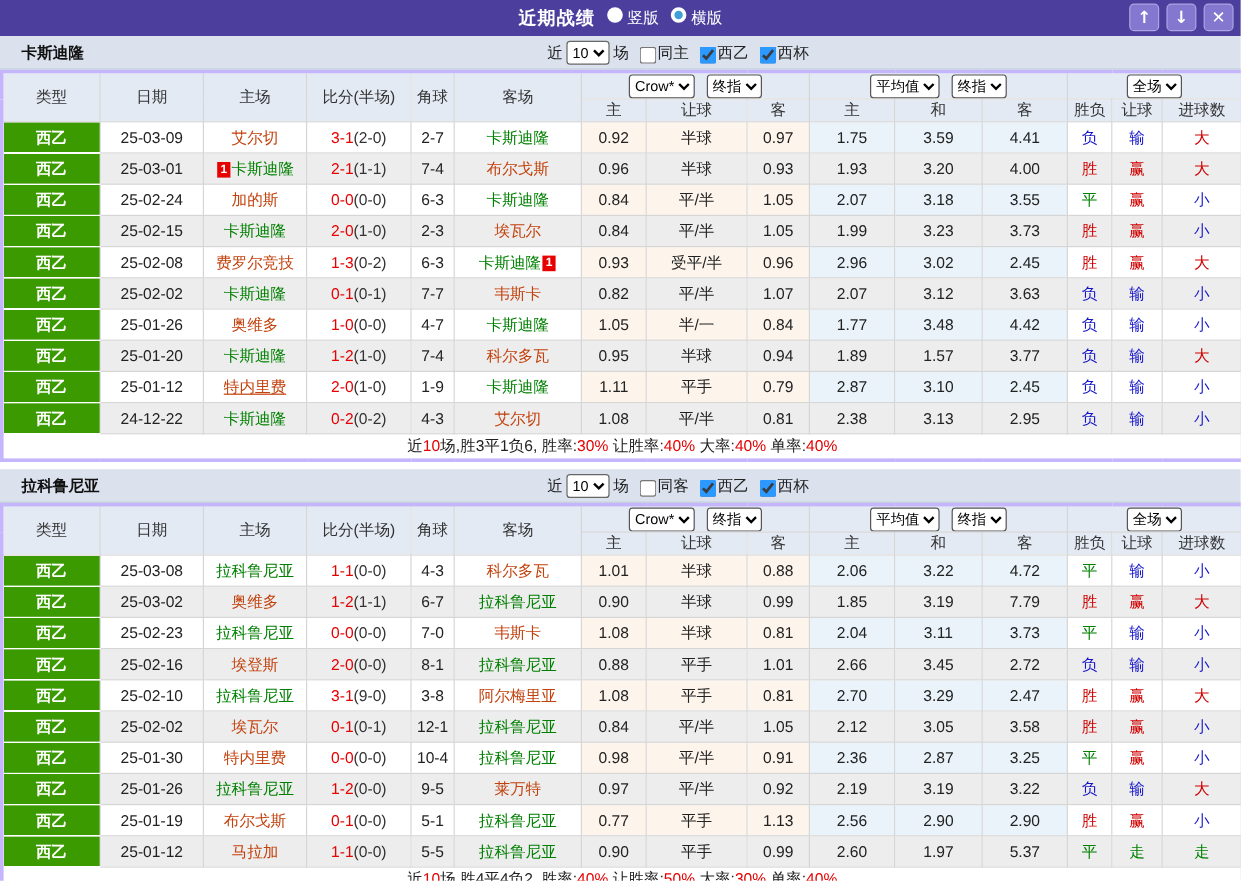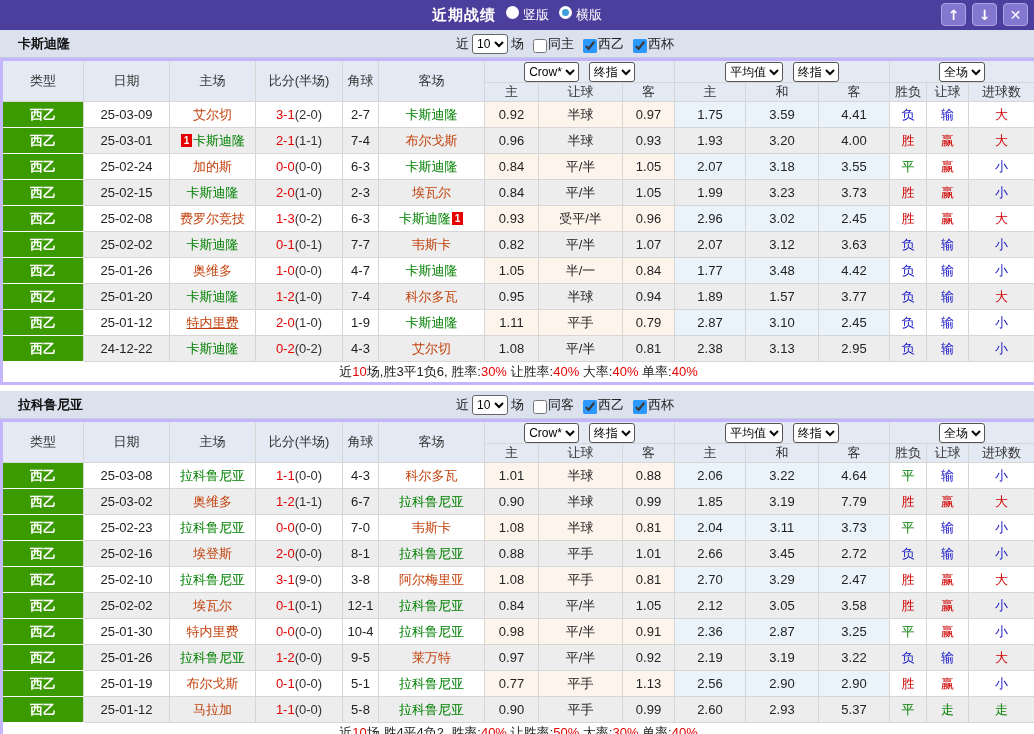--- a/index.html
+++ b/index.html
@@ -441,21 +441,21 @@
               <td>25-03-08</td>
               <td><span class="team green">拉科鲁尼亚</span></td>
               <td><span class="ft">1-1</span><span class="ht">(0-0)</span></td>
               <td>4-3</td>
               <td><span class="team">科尔多瓦</span></td>
               <td class="odds">1.01</td>
               <td class="odds">半球</td>
               <td class="odds">0.88</td>
               <td class="avg">2.06</td>
               <td class="avg">3.22</td>
-              <td class="avg">4.64</td>
+              <td class="avg">4.72</td>
               <td class="res c-g">平</td>
               <td class="res c-b">输</td>
               <td class="res c-b">小</td>
             </tr>
             <tr>
               <td class="type-cell">西乙</td>
               <td>25-03-02</td>
               <td><span class="team">奥维多</span></td>
               <td><span class="ft">1-2</span><span class="ht">(1-1)</span></td>
               <td>6-7</td>
@@ -587,27 +587,27 @@
               <td class="avg">2.90</td>
               <td class="res c-r">胜</td>
               <td class="res c-r">赢</td>
               <td class="res c-b">小</td>
             </tr>
             <tr>
               <td class="type-cell">西乙</td>
               <td>25-01-12</td>
               <td><span class="team">马拉加</span></td>
               <td><span class="ft">1-1</span><span class="ht">(0-0)</span></td>
-              <td>5-8</td>
+              <td>5-5</td>
               <td><span class="team green">拉科鲁尼亚</span></td>
               <td class="odds">0.90</td>
               <td class="odds">平手</td>
               <td class="odds">0.99</td>
               <td class="avg">2.60</td>
-              <td class="avg">2.93</td>
+              <td class="avg">1.97</td>
               <td class="avg">5.37</td>
               <td class="res c-g">平</td>
               <td class="res c-g">走</td>
               <td class="res c-g">走</td>
             </tr>
           </tbody>
       <tfoot>
         <tr>
               <td colspan="15" class="summary"><span>近</span><span class="red">10</span><span>场,胜4平4负2, 胜率:</span><span class="red">40%</span><span> 让胜率:</span><span class="red">50%</span><span> 大率:</span><span class="red">30%</span><span> 单率:</span><span class="red">40%</span></td>
             </tr>

